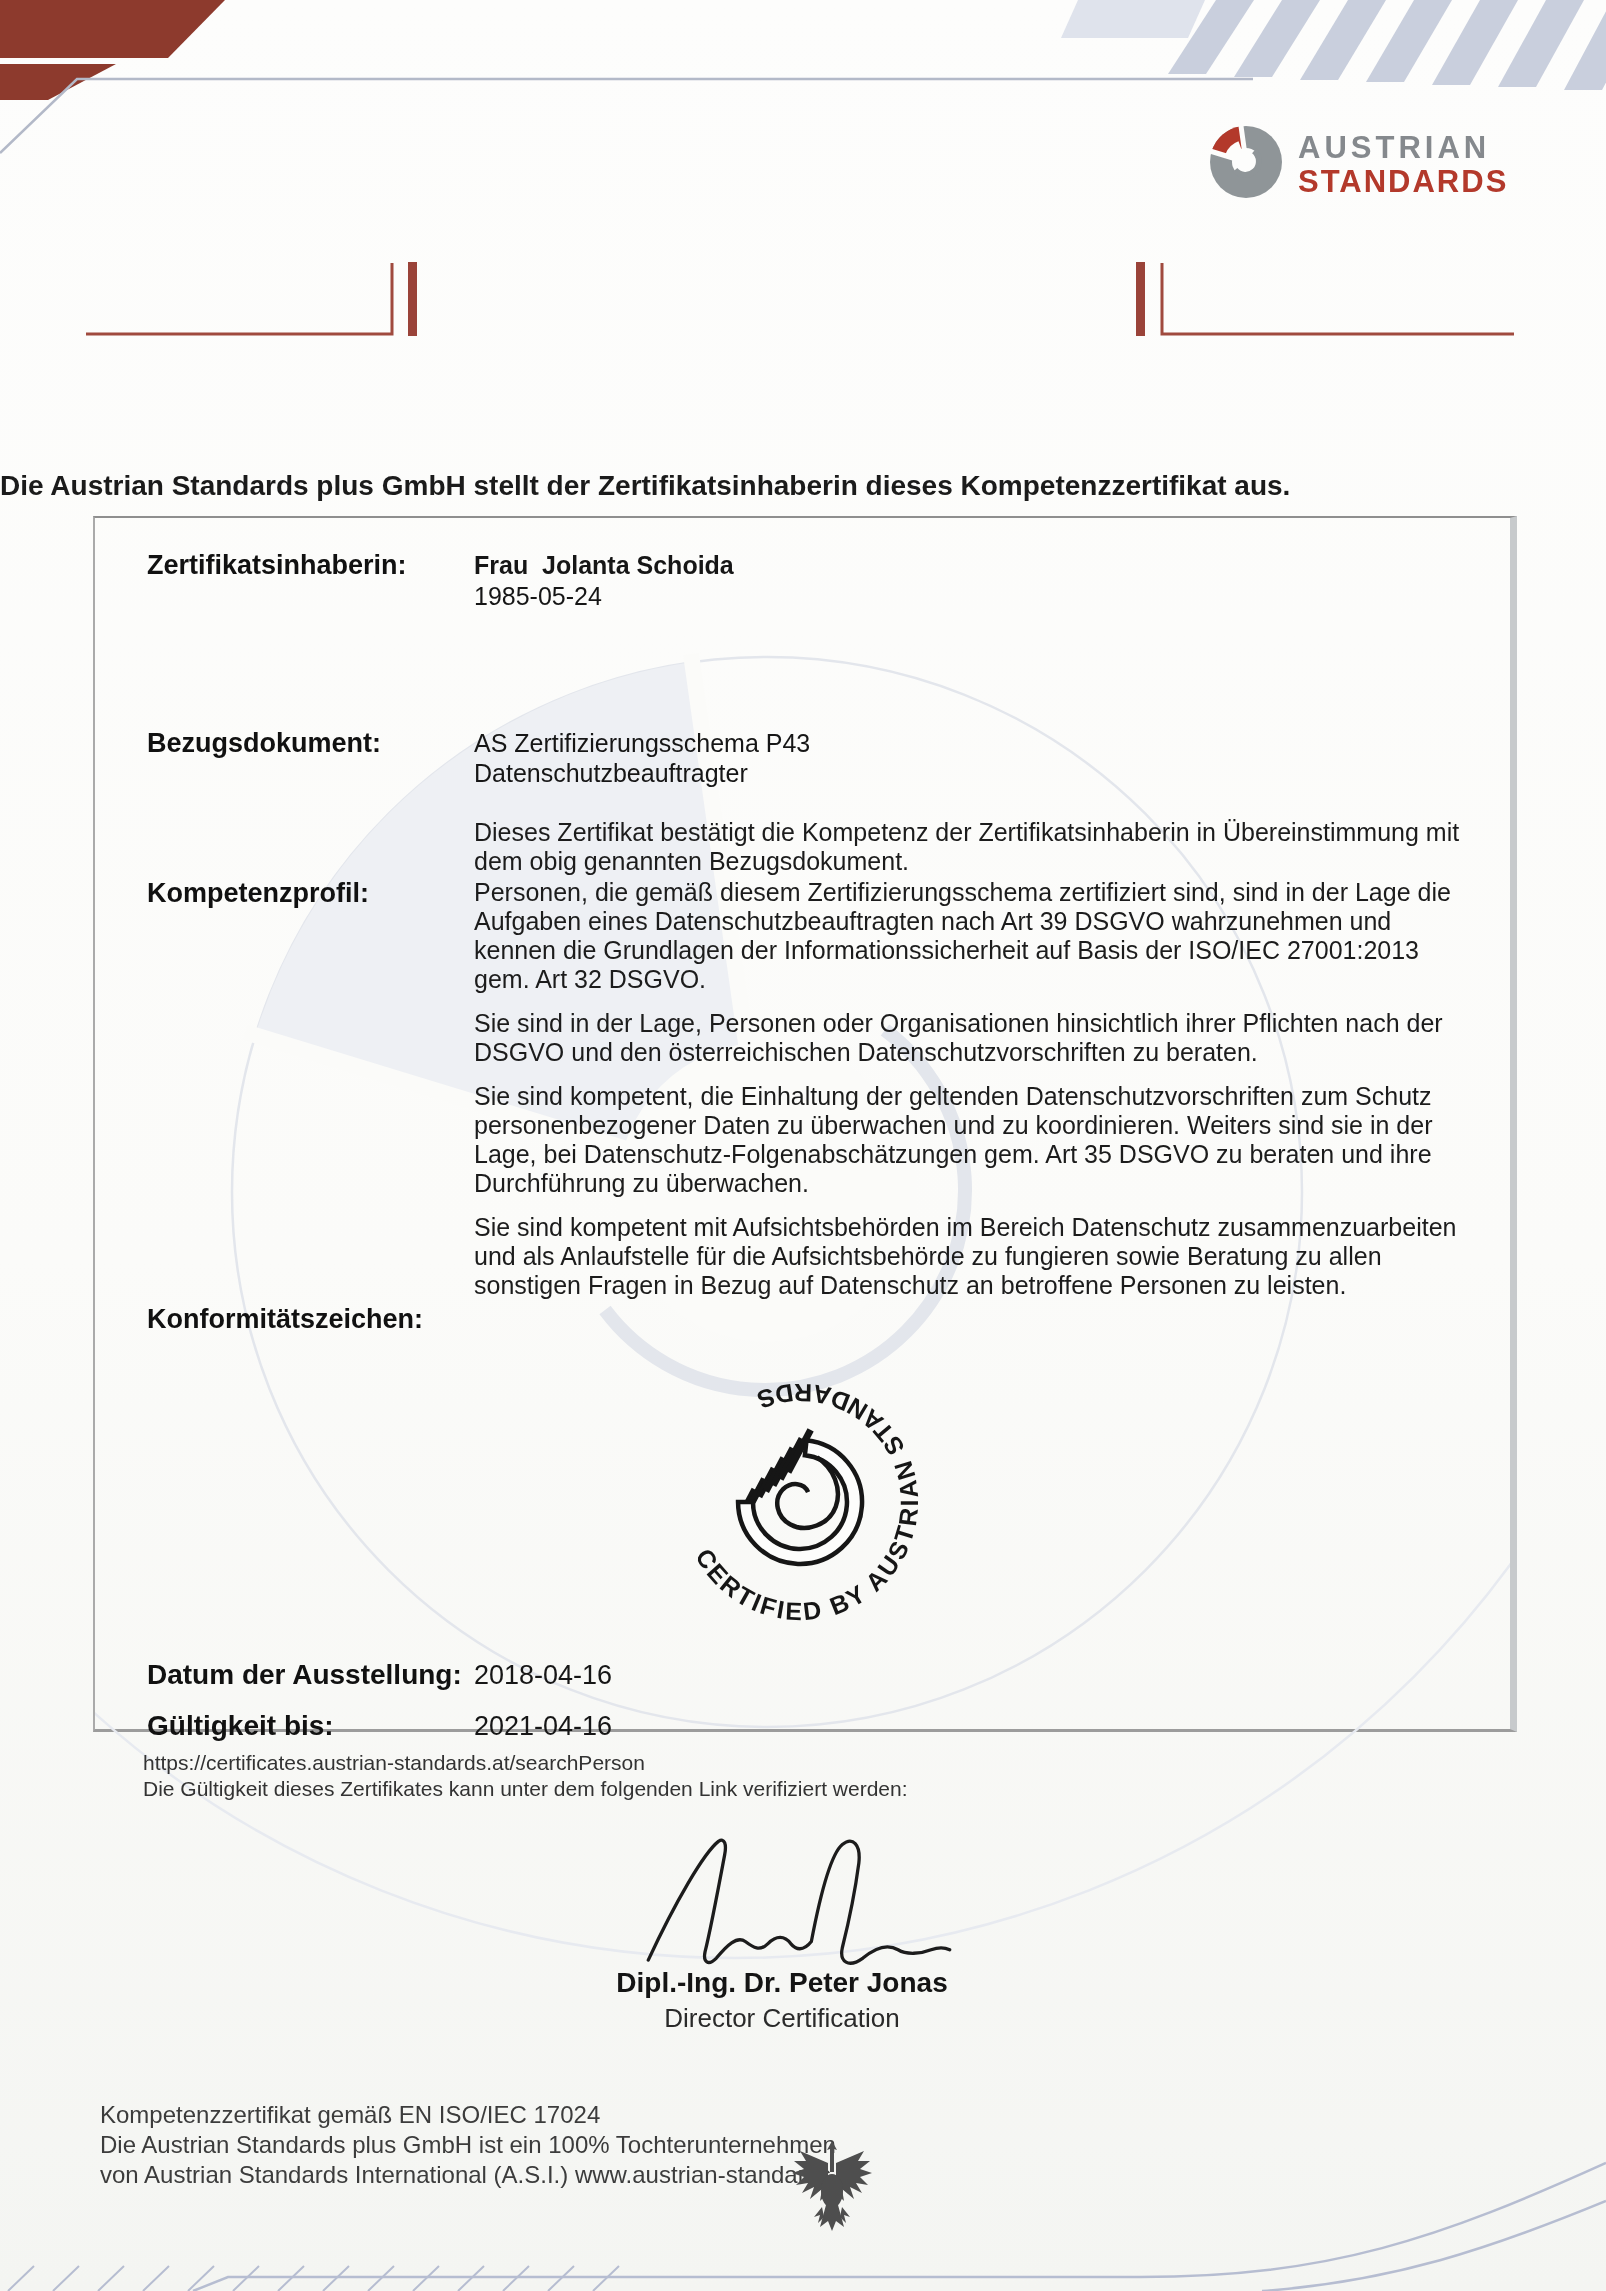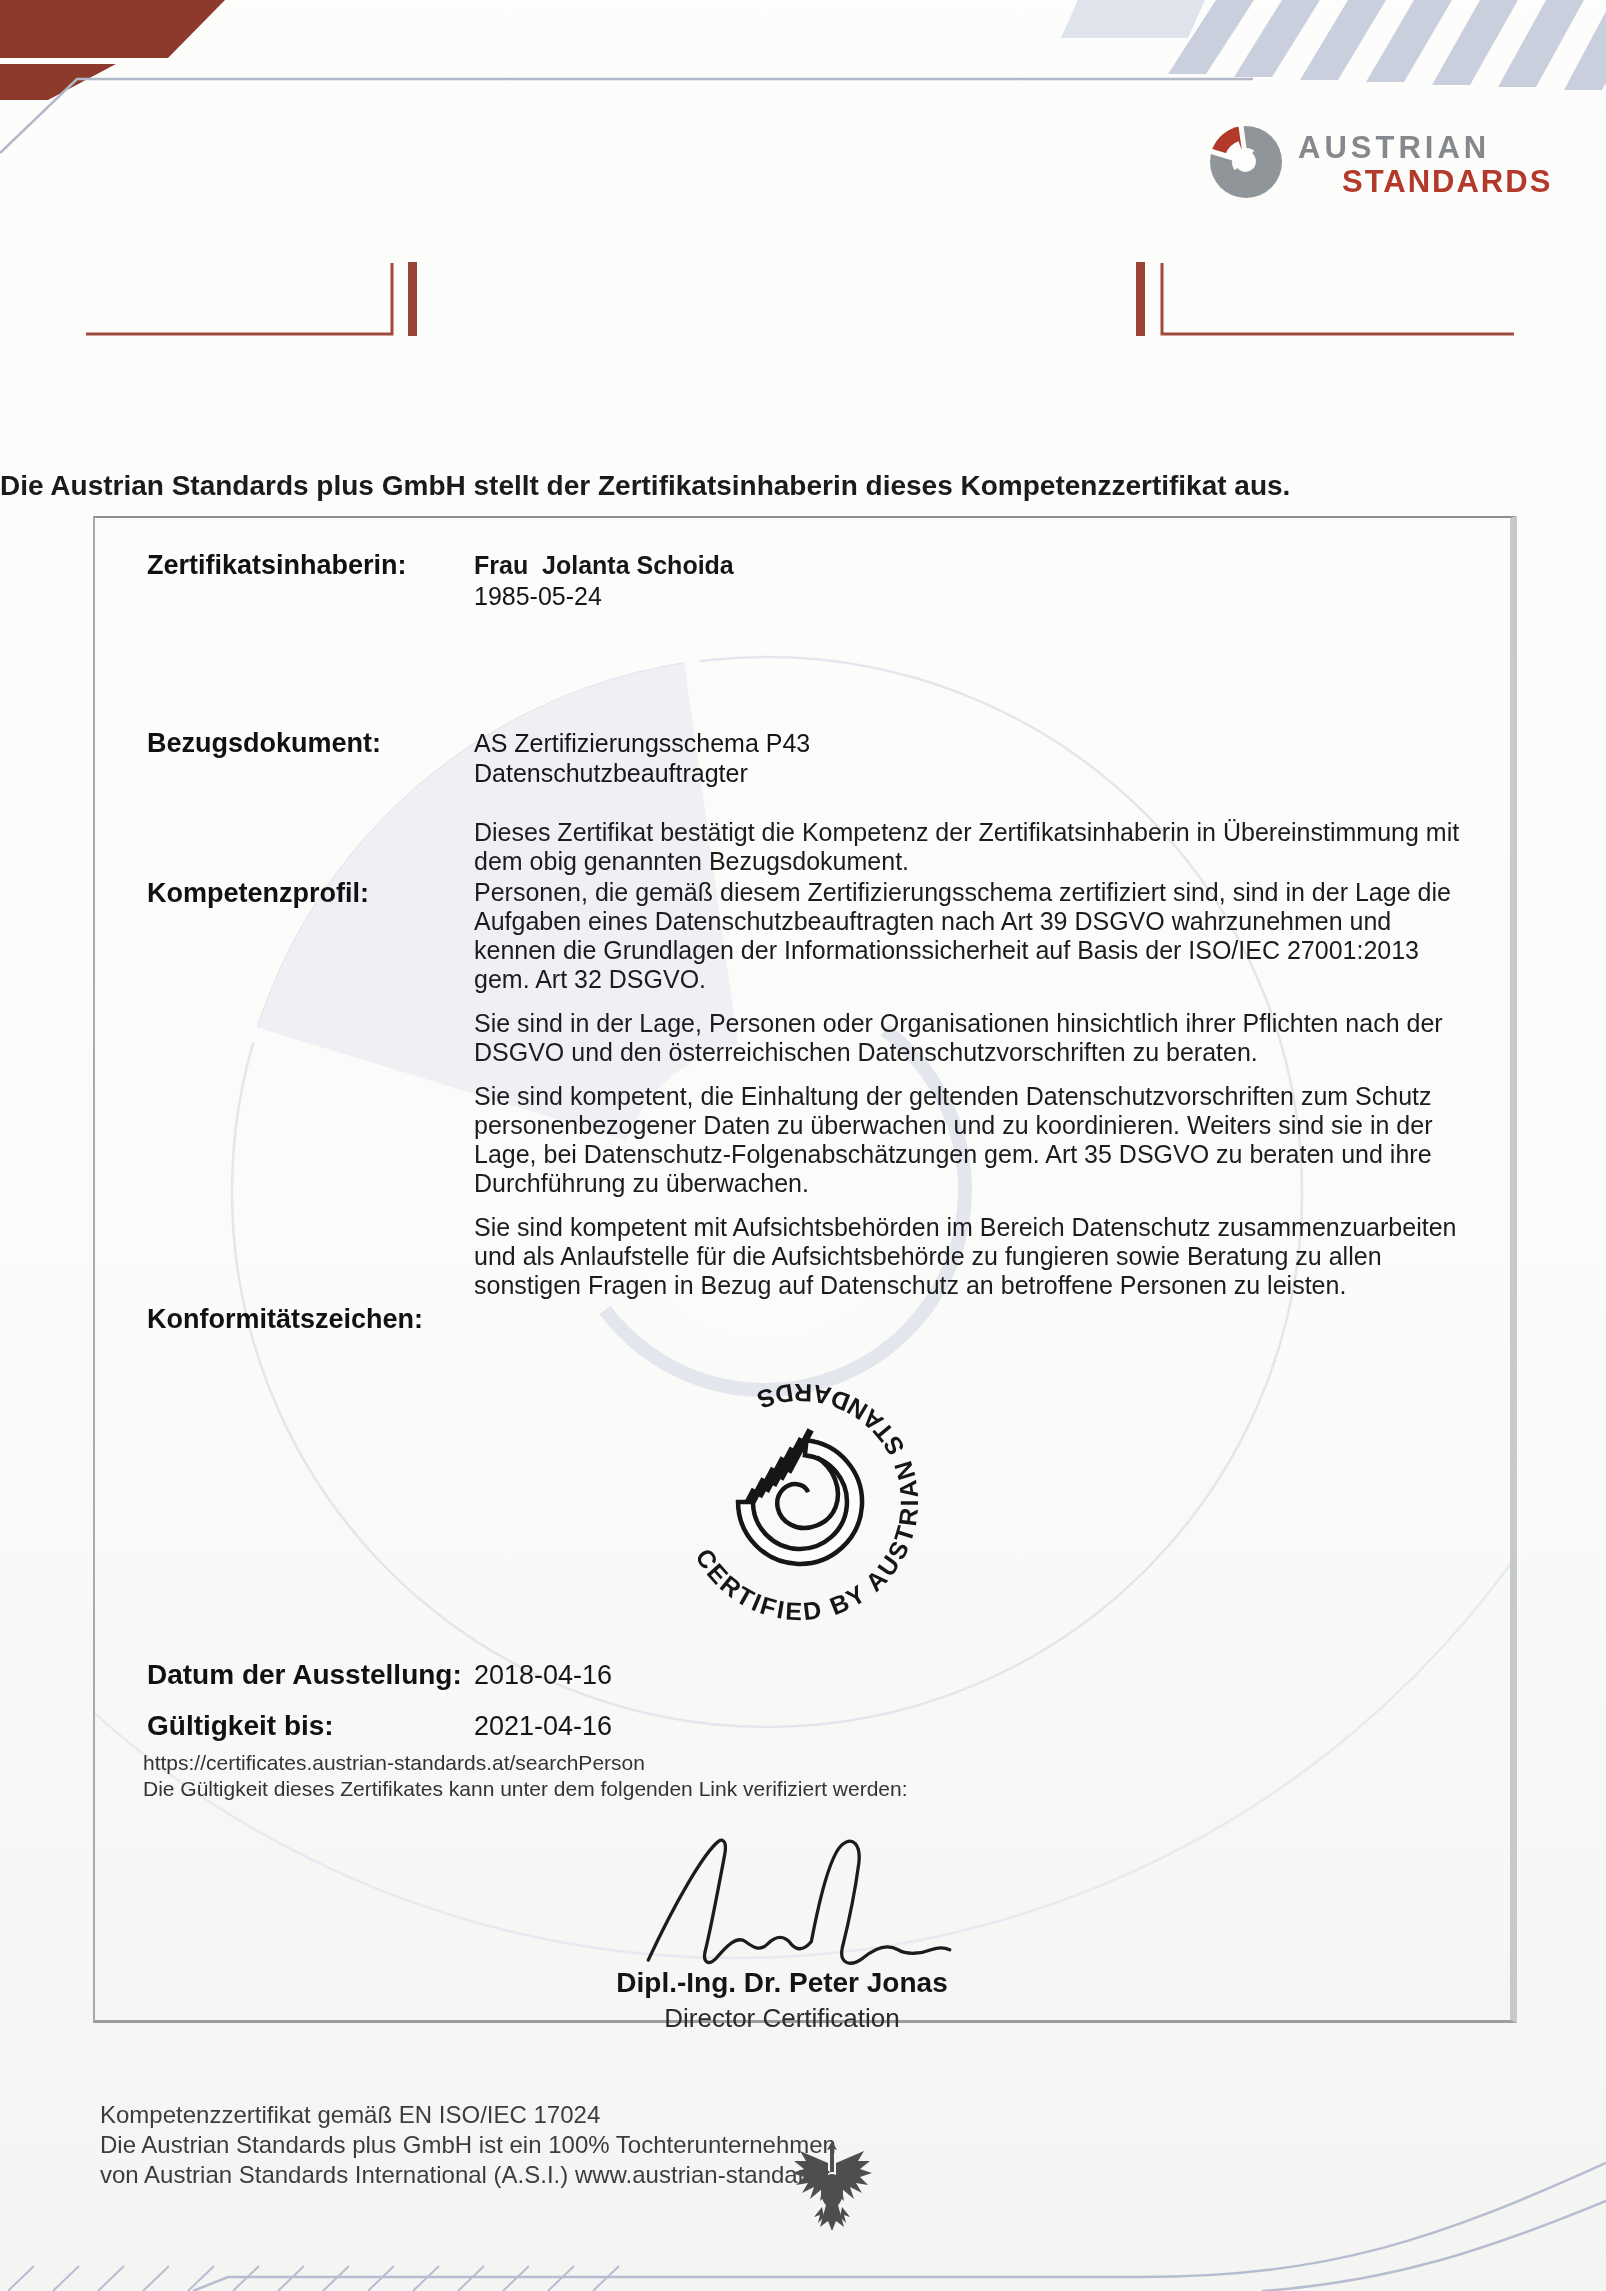--- a/index.html
+++ b/index.html
@@ -5,29 +5,29 @@
   html,body{margin:0;padding:0;background:#e8e8e8;}
   .page{
     position:relative;width:1606px;height:2291px;overflow:hidden;
     background:linear-gradient(180deg,#fdfdfc 0%,#fbfbf9 55%,#f4f5f2 100%);
     font-family:"Liberation Sans",sans-serif;color:#1e1e1e;
   }
   .abs{position:absolute;}
   svg{display:block;}
   
   .logo-text-top{position:absolute;left:1298px;top:130px;font-size:31px;letter-spacing:4px;color:#85898d;font-weight:700;}
-  .logo-text-bottom{position:absolute;left:1298px;top:164px;font-size:31px;letter-spacing:2px;color:#b3392b;font-weight:700;margin-left:44px;}
+  .logo-text-bottom{position:absolute;left:1298px;top:164px;font-size:31px;letter-spacing:2px;color:#b3392b;font-weight:700;}
   
   .title{position:absolute;left:0;right:0;top:250px;text-align:center;}
   .title span{display:inline-block;font-size:90px;font-weight:700;color:#9a4339;letter-spacing:1px;transform:scaleX(.84);line-height:86px;}
   .cert-number{position:absolute;left:0;right:0;top:392px;text-align:center;font-size:30px;font-weight:700;color:#4a4f57;letter-spacing:1px;}
   .intro{position:absolute;left:0;right:0;top:470px;text-align:left;font-size:28px;font-weight:700;color:#1b1b1b;}
   
   .box{
-    position:absolute;left:93px;top:516px;width:1424px;height:1507px;box-sizing:border-box;
+    position:absolute;left:93px;top:516px;width:1424px;height:1216px;box-sizing:border-box;
     border-top:2px solid #8f8f8f;border-left:2px solid #aaaaaa;border-bottom:3px solid #9c9c9c;border-right:7px solid #c7cacc;
   }
   .box .label{position:absolute;left:52px;font-size:27px;font-weight:700;color:#111;}
   .box .val{position:absolute;left:379px;font-size:25px;line-height:30px;color:#161616;}
   .body-block{position:absolute;left:379px;width:990px;font-size:25px;line-height:29px;color:#1c1c1c;}
   .body-block p{margin:0 0 15px 0;}
   .small-note{position:absolute;left:48px;top:1232px;font-size:21px;line-height:26px;color:#333;}
   .sig-block{position:absolute;left:387px;top:1449px;width:600px;text-align:center;}
   .sig-name{font-size:28px;font-weight:700;color:#141414;}
   .sig-title{font-size:26px;color:#2a2a2a;margin-top:4px;}

